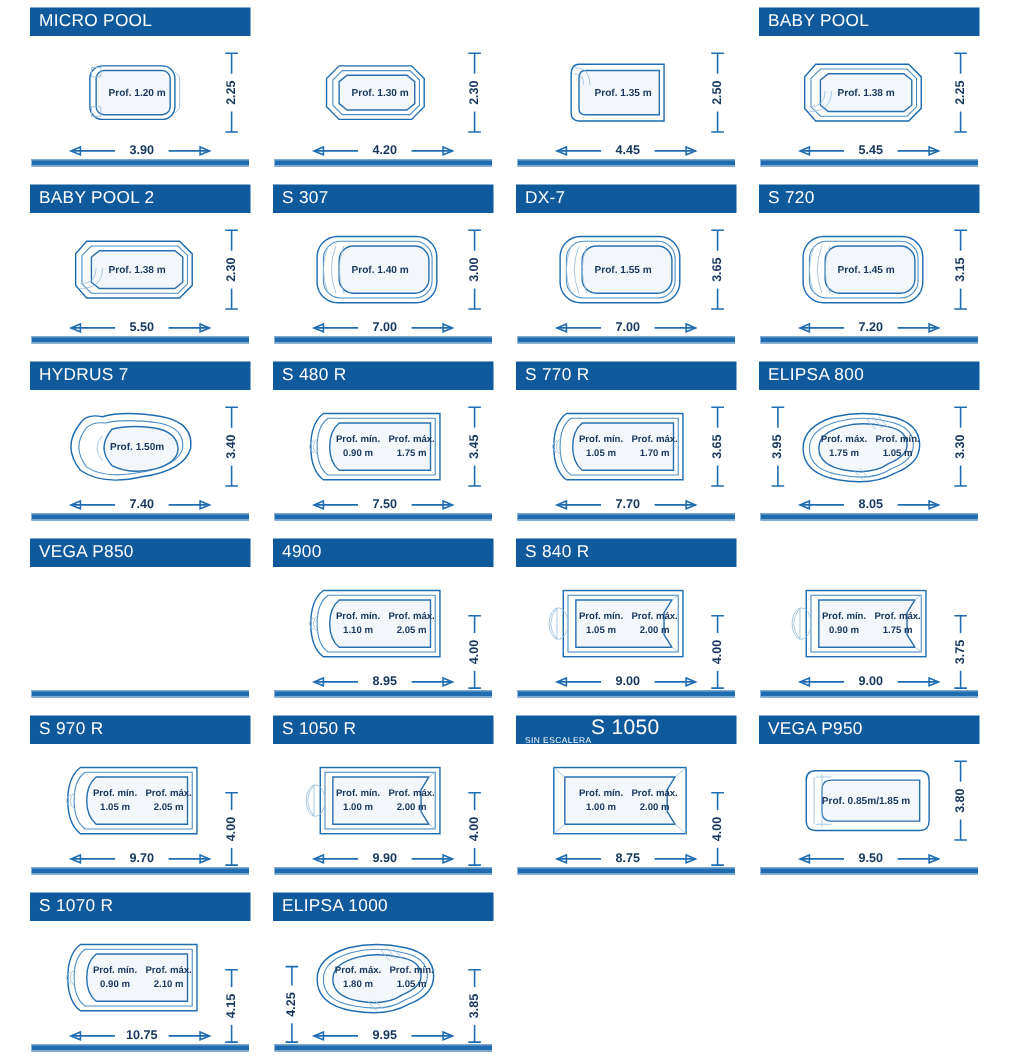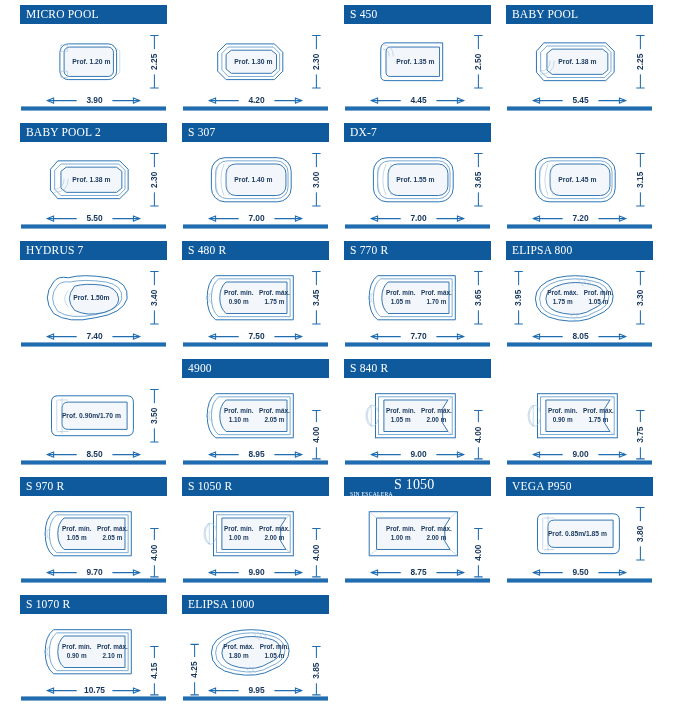--- a/index.html
+++ b/index.html
@@ -25,21 +25,20 @@
     position:absolute;left:0;top:3px;width:147px;height:19px;
     background:#0f5a9c;
     color:#ffffff;
     font-size:11.5px;
     letter-spacing:.2px;
     line-height:19px;
     padding-left:6px;
     box-sizing:border-box;
     white-space:nowrap;
     overflow:hidden;
-    font-family:Liberation Serif, serif;
   }
   .hdr.two{line-height:13px;padding-top:1px;}
   .hdr .t1{display:block;font-size:14px;line-height:13px;margin-left:44px;}
   .hdr .t2{display:block;font-size:5.6px;line-height:7px;letter-spacing:.3px;}
 
   .rule{
     position:absolute;left:1px;bottom:4px;width:145px;height:3px;
     background:#1f6cb0;
     border-top:1px solid #7fa8cf;
     border-bottom:1px solid #7fa8cf;
@@ -105,21 +104,20 @@
   <text class="dim" x="69" y="72" text-anchor="middle" dominant-baseline="middle">4.20</text>
   <path class="arw" d="M126 10 V60"></path>
   <path class="tick" d="M122 10 H130 M122 60 H130"></path>
   <rect x="120" y="23" width="12" height="24" fill="#ffffff"></rect>
   <text class="dim" x="126" y="35" text-anchor="middle" dominant-baseline="middle" transform="rotate(-90 126 35)">2.30</text>
         </svg>
       </div>
       <div class="rule"></div>
     </div>
     <div class="cell">
-      <div class="hdr">S 450</div>
       <div class="art">
         <svg viewBox="0 0 136 80" preserveAspectRatio="xMidYMid meet">
           <g>
             <path class="pool-out" d="M38 17 H92 V53 H38 Q33 53 33 48 V24 Q33 17 38 17Z"></path>
             <path class="pool-fill" d="M42 21 H89 V49 H42 Q38 49 38 45 V26 Q38 21 42 21Z"></path>
             <path class="hair" d="M35 19 Q45 19 45 30"></path>
             <path class="hair" d="M35 23 Q41 23 41 30"></path>
           </g>
           <text class="lbl" x="66" y="37" text-anchor="middle">Prof. 1.35 m</text>
   <path class="arw" d="M24 72 H112"></path>
@@ -231,20 +229,21 @@
   <text class="dim" x="69" y="72" text-anchor="middle" dominant-baseline="middle">7.00</text>
   <path class="arw" d="M126 10 V60"></path>
   <path class="tick" d="M122 10 H130 M122 60 H130"></path>
   <rect x="120" y="23" width="12" height="24" fill="#ffffff"></rect>
   <text class="dim" x="126" y="35" text-anchor="middle" dominant-baseline="middle" transform="rotate(-90 126 35)">3.65</text>
         </svg>
       </div>
       <div class="rule"></div>
     </div>
     <div class="cell">
+      <div class="hdr">S 720</div>
       <div class="art">
         <svg viewBox="0 0 136 80" preserveAspectRatio="xMidYMid meet">
           <g>
             <rect class="pool-out" x="26" y="14" width="76" height="42" rx="13"></rect>
             <rect class="pool-in" x="30" y="17" width="69" height="36" rx="11"></rect>
             <rect class="pool-fill" x="40" y="20" width="57" height="30" rx="9"></rect>
             <path class="hair" d="M33 20 Q27 35 33 50"></path>
             <path class="hair" d="M38 20 Q32 35 38 50"></path>
             <path class="hair" d="M43 20 Q37 35 43 50"></path>
           </g>
@@ -368,40 +367,21 @@
   <text class="dim" x="126" y="35" text-anchor="middle" dominant-baseline="middle" transform="rotate(-90 126 35)">3.30</text>
   <path class="arw" d="M10 10 V60"></path>
   <path class="tick" d="M6 10 H14 M6 60 H14"></path>
   <rect x="4" y="23" width="12" height="24" fill="#ffffff"></rect>
   <text class="dim" x="10" y="35" text-anchor="middle" dominant-baseline="middle" transform="rotate(-90 10 35)">3.95</text>
         </svg>
       </div>
       <div class="rule"></div>
     </div>
     <div class="cell">
-      <div class="art">
-        <svg viewBox="0 0 136 80" preserveAspectRatio="xMidYMid meet">
-          <g>
-            <path class="pool-out" d="M34 16 H100 Q106 16 106 22 V48 Q106 54 100 54 H34 Q28 54 28 48 V22 Q28 16 34 16Z"></path>
-            <path class="pool-fill" d="M44 22 H100 V48 H44 Q38 48 38 42 V28 Q38 22 44 22Z"></path>
-            <path class="hair" d="M33 20 V50 M38 18 V52"></path>
-            <path class="hair" d="M34 20 H44 M34 50 H44"></path>
-          </g>
-          <text class="lbl" x="66" y="37" text-anchor="middle">Prof. 0.90m/1.70 m</text>
-  <path class="arw" d="M24 72 H112"></path>
-  <path class="arw" d="M24 72 L30 69.5 L30 74.5 Z" fill="#1f6cb0"></path>
-  <path class="arw" d="M112 72 L106 69.5 L106 74.5 Z" fill="#1f6cb0"></path>
-  <rect x="52" y="64" width="34" height="11" fill="#ffffff"></rect>
-  <text class="dim" x="69" y="72" text-anchor="middle" dominant-baseline="middle">8.50</text>
-  <path class="arw" d="M126 10 V60"></path>
-  <path class="tick" d="M122 10 H130 M122 60 H130"></path>
-  <rect x="120" y="23" width="12" height="24" fill="#ffffff"></rect>
-  <text class="dim" x="126" y="35" text-anchor="middle" dominant-baseline="middle" transform="rotate(-90 126 35)">3.50</text>
-        </svg>
-      </div>
+      <div class="hdr">VEGA P850</div>
       <div class="rule"></div>
     </div>
     <div class="cell">
       <div class="hdr">4900</div>
       <div class="art">
         <svg viewBox="0 0 136 80" preserveAspectRatio="xMidYMid meet">
           <g>
             <path class="pool-out" d="M30 14 H104 V56 H30 Q22 50 22 35 Q22 20 30 14Z"></path>
             <path class="pool-in" d="M33 17 H101 V53 H33 Q26 48 26 35 Q26 22 33 17Z"></path>
             <path class="pool-fill" d="M40 20 H98 V50 H40 Q34 45 34 35 Q34 25 40 20Z"></path>

